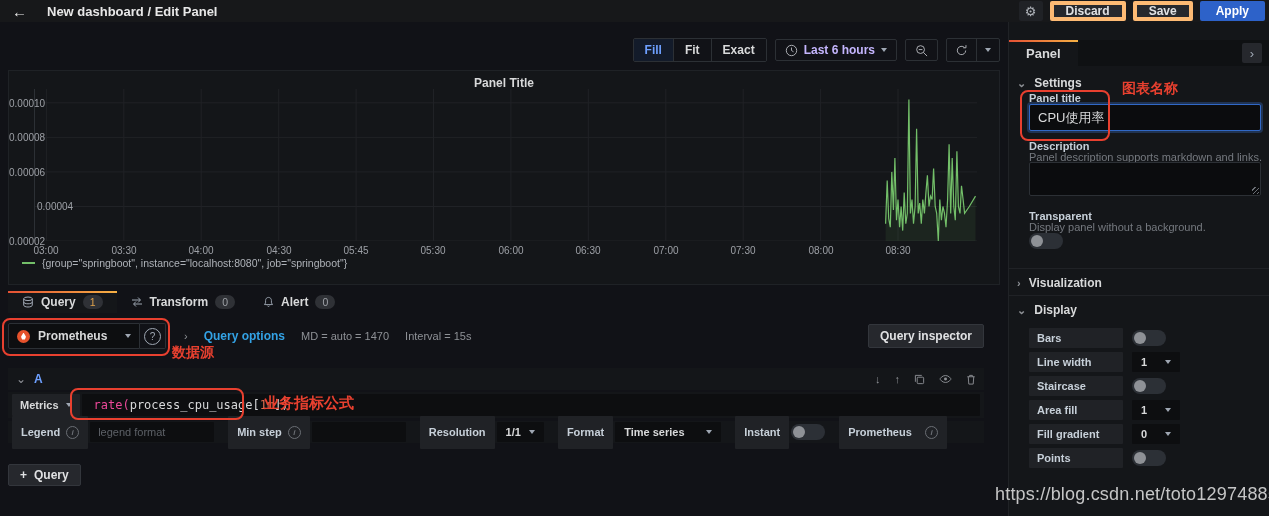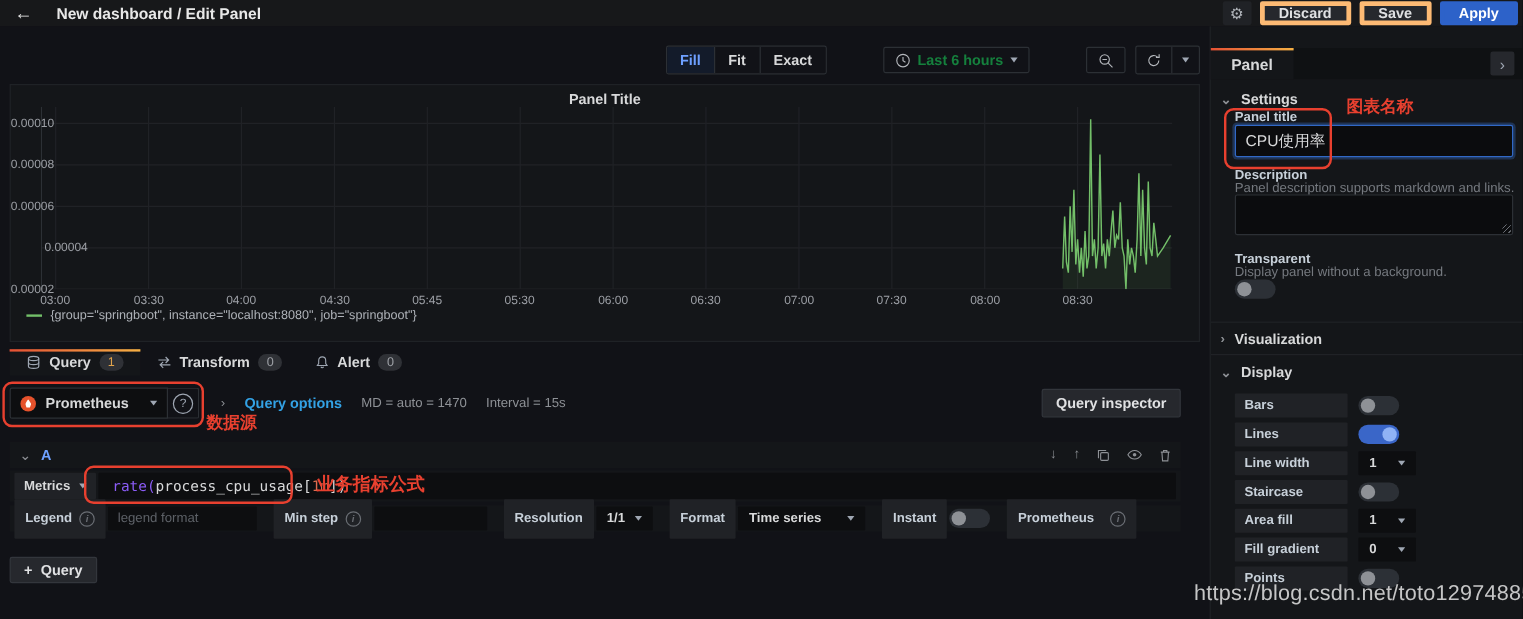--- a/index.html
+++ b/index.html
@@ -18,21 +18,21 @@
   .tb-btn.apply{background:#2d62c9;border-color:#2d62c9;color:#fff;text-align:right;}
   
   .left{position:absolute;left:0;top:22px;width:1008px;height:494px;background:#111217;}
   .toolbar{position:absolute;top:16px;right:8px;display:flex;align-items:center;gap:8px;height:24px;}
   .seg{display:flex;border:1px solid #2c3035;border-radius:2px;overflow:hidden;height:22px;}
   .seg .seg-btn{background:#111217;color:#d8d9da;border:none;border-left:1px solid #2c3035;
           padding:0 11px;font-size:12px;font-weight:bold;display:flex;align-items:center;cursor:pointer;}
   .seg .seg-btn:first-child{border-left:none;}
   .seg .seg-btn.active{color:#6ea0ff;background:#131b2a;}
   .tool-btn{display:flex;align-items:center;gap:6px;height:22px;padding:0 9px;border:1px solid #2c3035;
-            border-radius:2px;background:#111217;font-size:12px;font-weight:bold;color:#15803d;cursor:pointer;margin-left:39px;}
+            border-radius:2px;background:#111217;font-size:12px;font-weight:bold;color:#c4b5fd;cursor:pointer;}
   .tool-split{display:flex;align-items:center;height:22px;border:1px solid #2c3035;border-radius:2px;}
   .tool-split .half{padding:0 8px;display:flex;align-items:center;height:100%;}
   .tool-split .half+.half{border-left:1px solid #2c3035;}
   
   .chart-panel{position:absolute;left:8px;top:48px;width:992px;height:215px;background:#141619;
                border:1px solid #1f2226;box-sizing:border-box;}
   .chart-title{position:absolute;top:5px;left:0;right:0;text-align:center;font-size:12px;
                font-weight:bold;color:#d8d9da;}
   #plot{position:absolute;left:25px;top:18px;}
   .tick{position:absolute;font-size:10px;color:#9da0a6;}
@@ -66,21 +66,21 @@
            display:flex;align-items:center;padding:0 8px;box-sizing:border-box;gap:8px;}
   .refid{color:#6ea0ff;font-weight:bold;}
   .qa-icons{margin-left:auto;display:flex;gap:14px;align-items:center;color:#8e9196;font-size:11px;}
   .qa-icons .ic{cursor:pointer;display:flex;align-items:center;}
   .qa-metrics{position:absolute;left:8px;top:370px;width:976px;height:26px;background:#141619;
               display:flex;align-items:center;gap:2px;padding:0 4px;box-sizing:border-box;}
   .metrics-btn{background:#202226;height:22px;padding:0 8px;font-size:11px;font-weight:bold;
                display:flex;gap:7px;align-items:center;cursor:pointer;border-radius:1px;}
   .expr{flex:1;height:22px;background:#0d0e10;display:flex;align-items:center;padding:0 12px;
         font-family:"DejaVu Sans Mono",monospace;font-size:12px;border-radius:1px;cursor:text;}
-  .expr .fn{color:#8b5cf6;}
+  .expr .fn{color:#ec4899;}
   .expr .metric{color:#d8d9da;}
   .expr .range{color:#e06c4f;}
   .expr .close{color:#d8d9da;}
   .qa-options{position:absolute;left:8px;top:399px;width:976px;height:22px;background:#141619;
               display:flex;gap:2px;align-items:center;padding:0 4px;box-sizing:border-box;}
   .cell-label{background:#202226;height:33px;display:flex;align-items:center;gap:6px;padding:0 9px;
               font-size:11px;font-weight:bold;color:#c7d0d9;border-radius:1px;}
   .cell-input{background:#0d0e10;height:20px;padding:0 8px;font-size:11px;color:#d8d9da;border:none;
               font-family:"Liberation Sans",sans-serif;border-radius:1px;}
   .cell-input::placeholder{color:#5d6167;}
@@ -399,26 +399,20 @@
       <span>Display</span>
     </div>
     <div id="display-rows">
         <div class="drow">
           <span class="dlabel">Bars</span>
           <span class="tgl">
             <span class="knob"></span>
           </span>
         </div>
         <div class="drow">
-          <span class="dlabel">Lines</span>
-          <span class="tgl on">
-            <span class="knob"></span>
-          </span>
-        </div>
-        <div class="drow">
           <span class="dlabel">Line width</span>
           <span class="mini-select">
             <span>1</span>
             <span class="crt"></span>
           </span>
         </div>
         <div class="drow">
           <span class="dlabel">Staircase</span>
           <span class="tgl">
             <span class="knob"></span>

